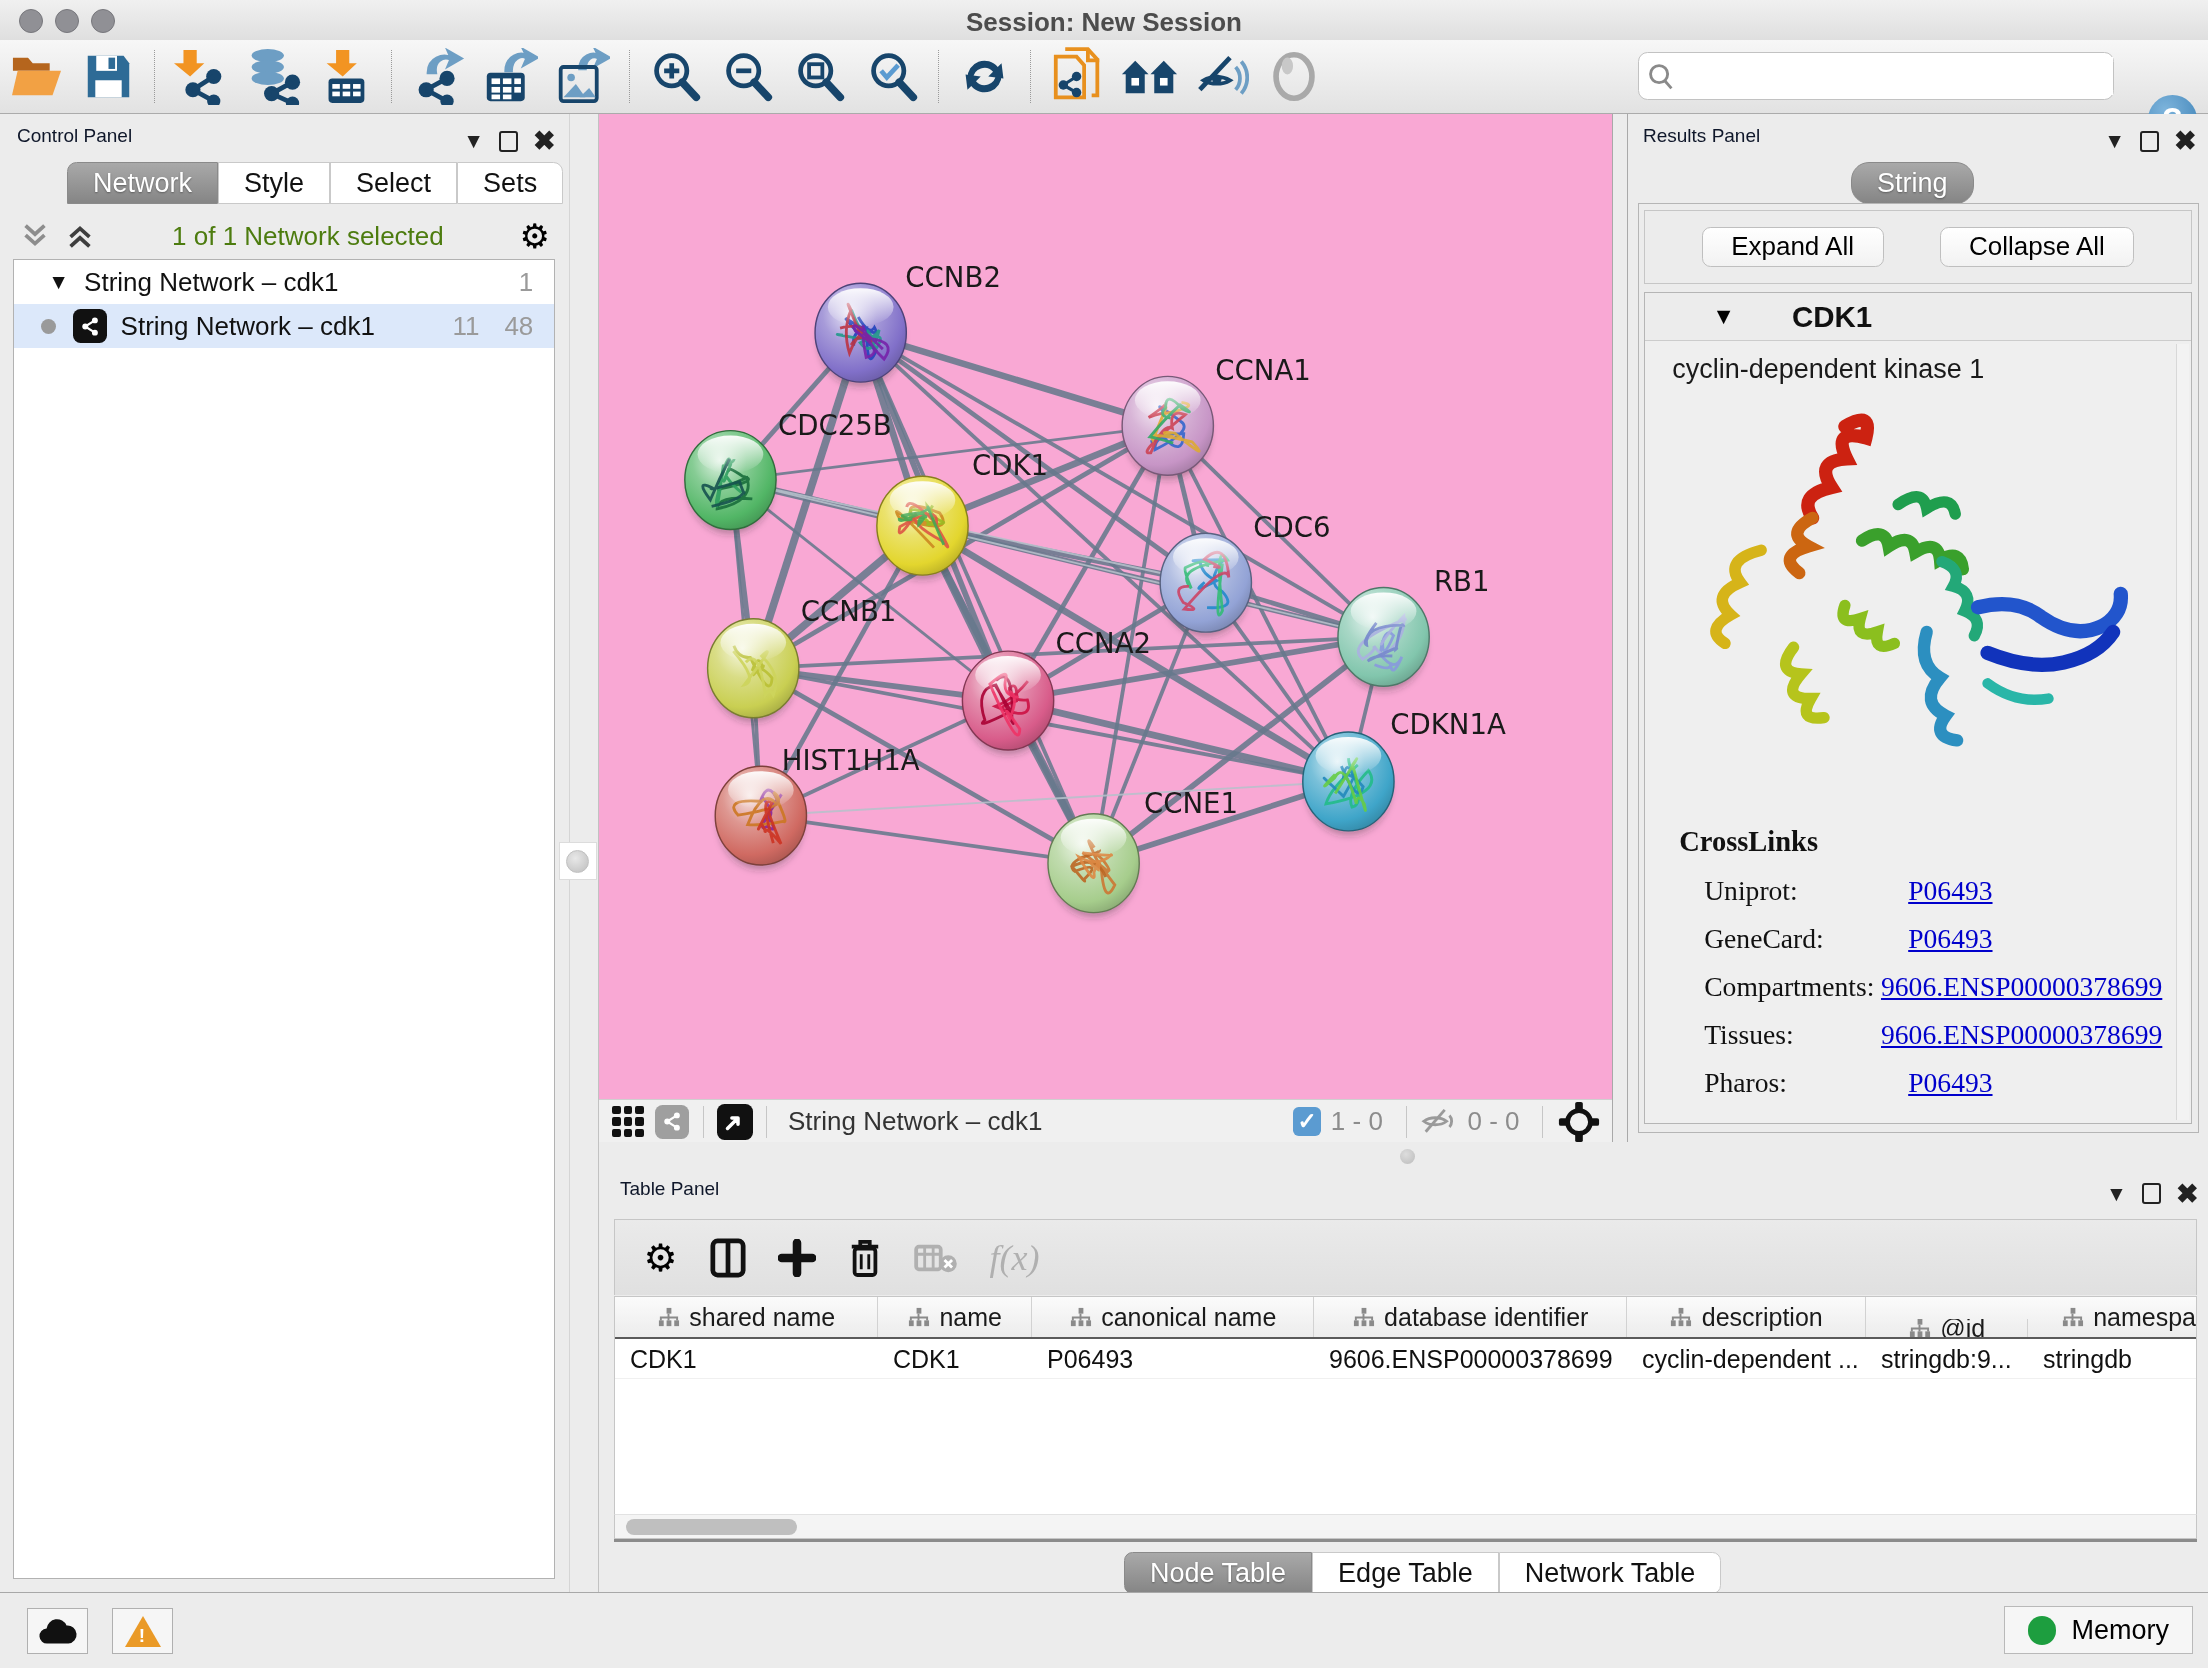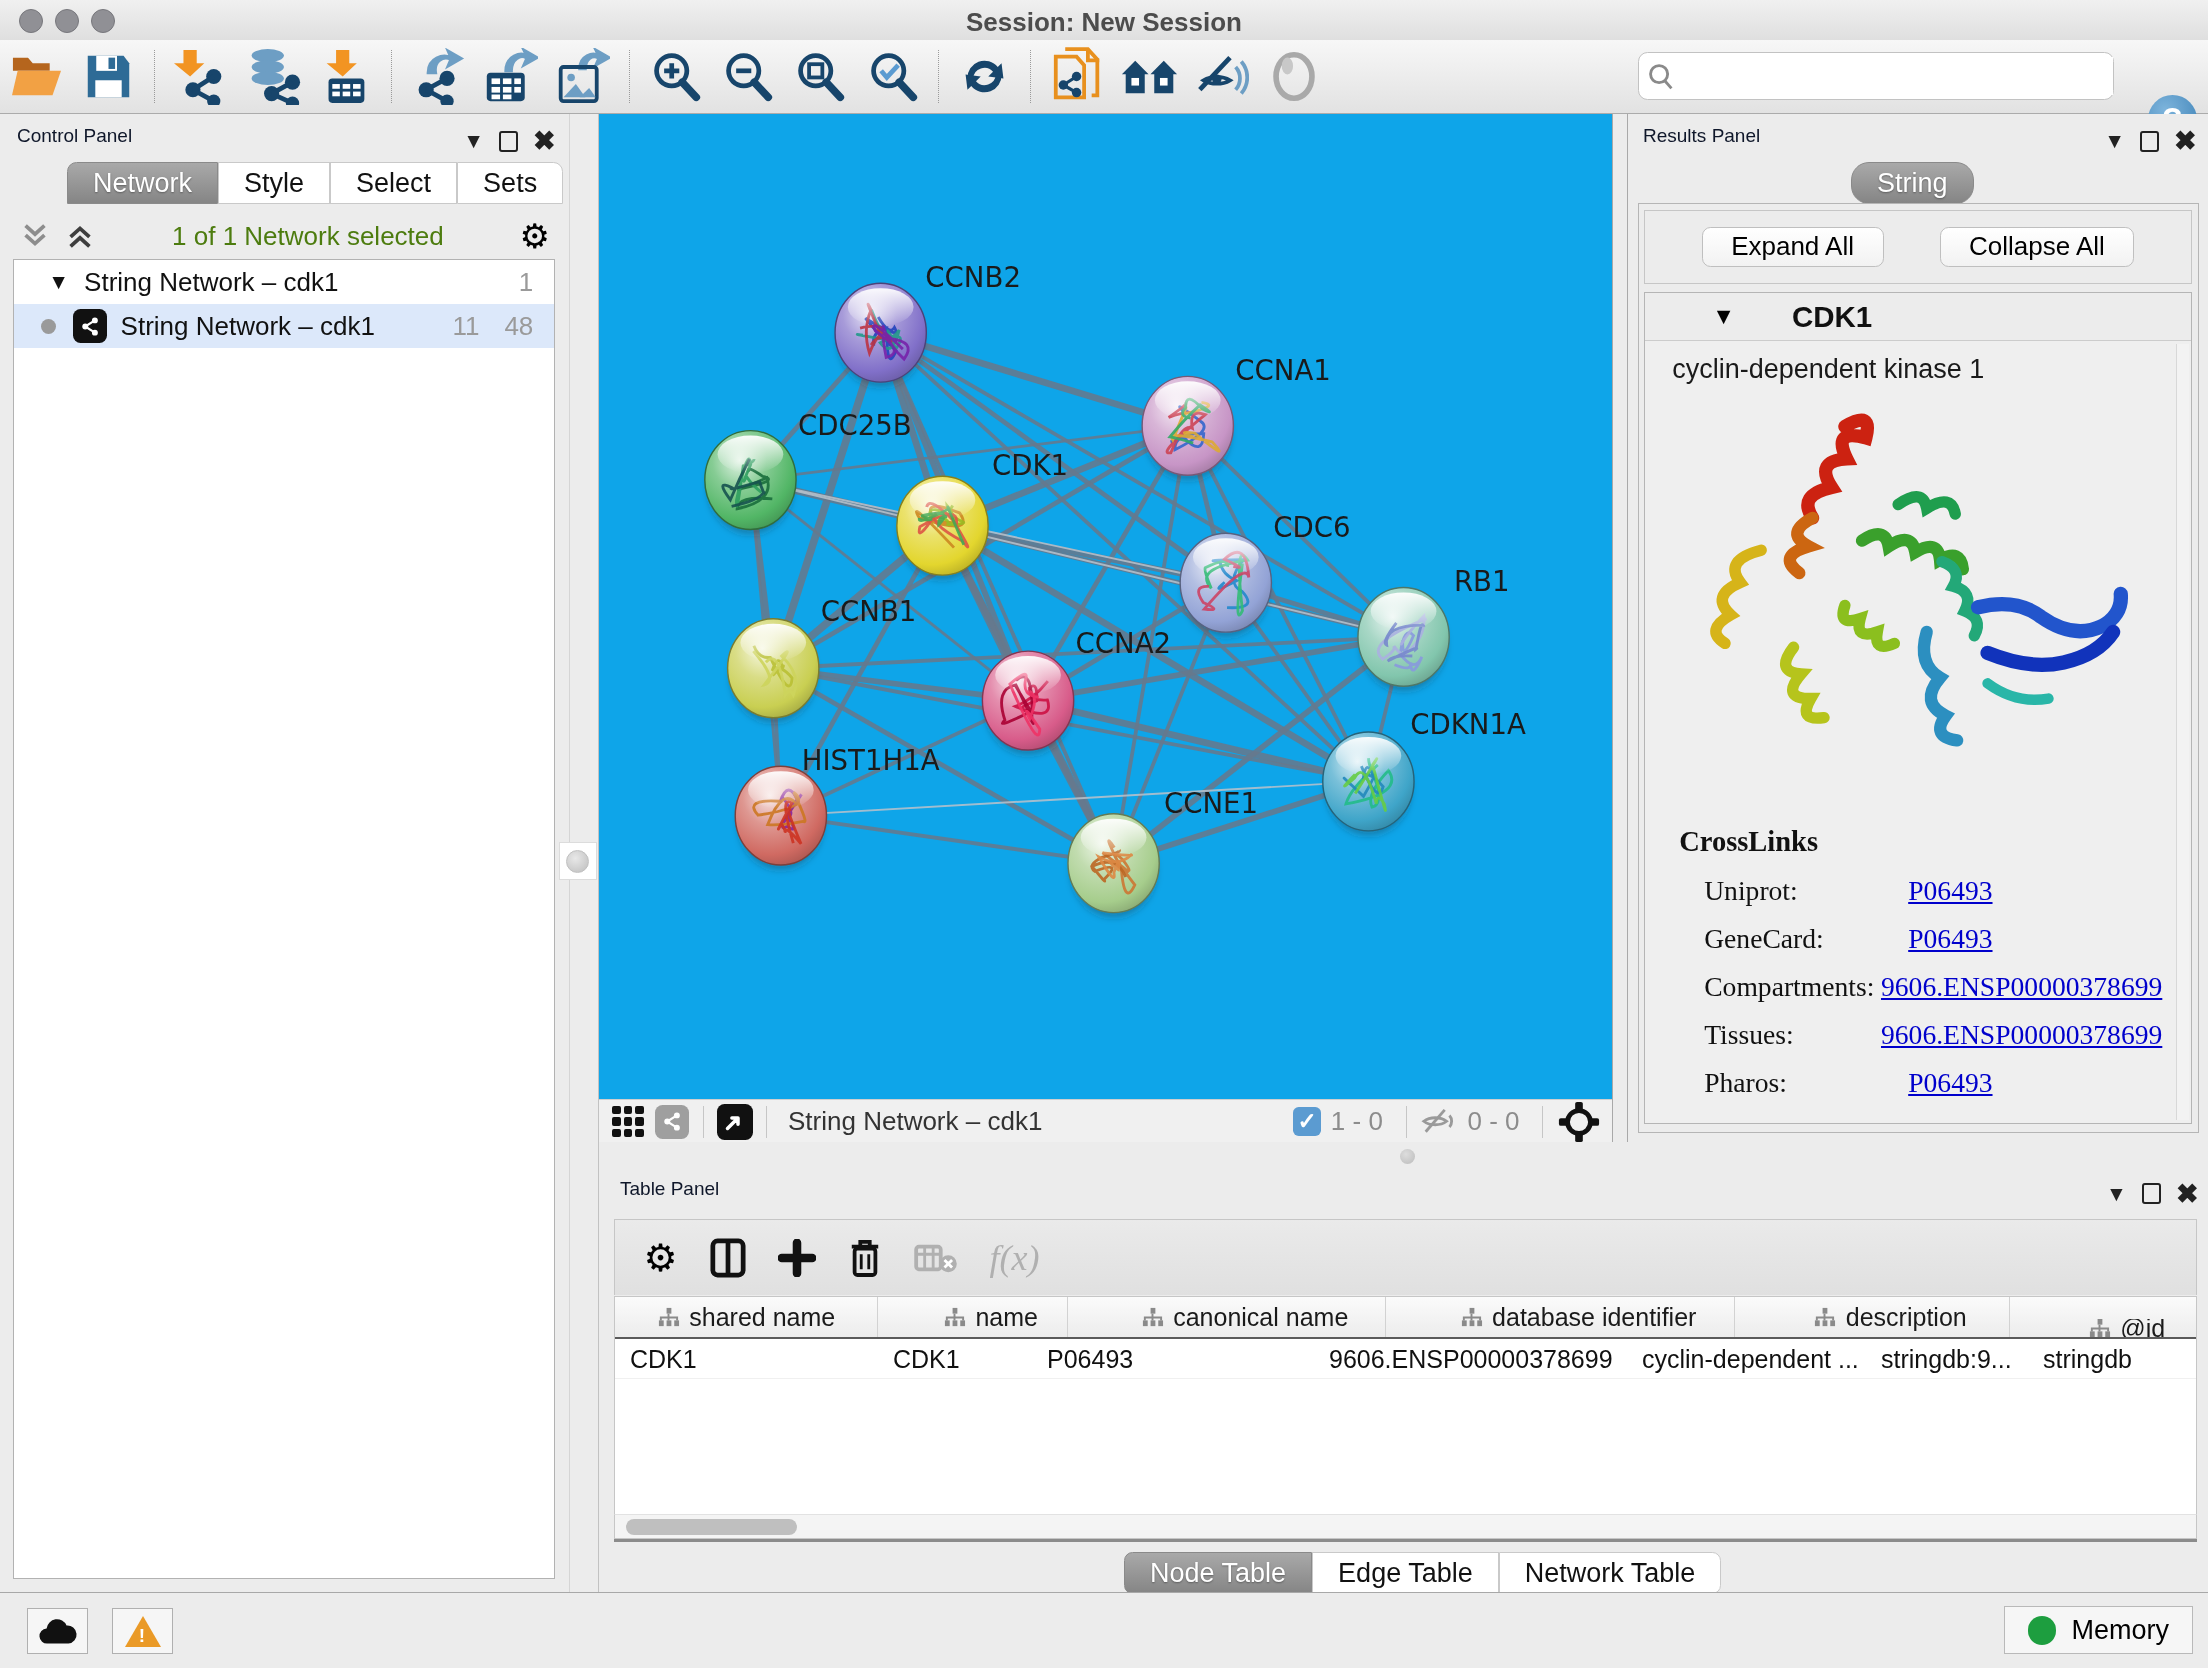--- a/index.html
+++ b/index.html
@@ -62,21 +62,21 @@
   #vdiv-left { position:absolute; left:569px; top:114px; width:30px; height:1478px;
     background:#ececec; border-left:1px solid #d5d5d5; border-right:1px solid #c2c2c2; }
   #vdiv-right { position:absolute; left:1612px; top:114px; width:16px; height:1028px;
     background:#ececec; border-left:1.9px solid #a9a9a9; border-right:1.9px solid #a9a9a9; }
   .knob { position:absolute; width:38px; height:38px; background:#fff; border:1px solid #dcdcdc;
     display:flex; align-items:center; justify-content:center; }
   .knob i { width:23px; height:23px; border-radius:50%;
     background:radial-gradient(circle at 40% 35%, #e8e8e8, #bdbdbd); border:1px solid #c0c0c0; }
 
   
-  #canvas { position:absolute; left:599px; top:114px; width:1013px; height:1220px; background:#0ea5e9;padding-left:20px; }
+  #canvas { position:absolute; left:599px; top:114px; width:1013px; height:1220px; background:#f9a8d4; }
   #canvas-bar { position:absolute; left:599px; top:1099px; width:1013px; height:44px;
     background:#f0f0f0; border-top:1px solid #cfcfcf; display:flex; align-items:center; }
   .cb-sep { width:0; height:32px; border-left:1px solid #c6c6c6; margin:0 13.3px; }
   #cb-title { font-size:26px; color:#333; margin-left:7.6px; }
   .grid9 { display:grid; grid-template-columns:repeat(3,8.6px); grid-gap:2.9px; margin-left:13.3px; }
   .grid9 b { width:8.6px; height:8.6px; background:#111; border-radius:1.9px; }
   .share-badge.gray { background:#9f9f9f; margin:0 0 0 11.4px; }
   .blackbtn { width:36px; height:36px; background:#111; border-radius:7.6px; color:#fff;
     display:flex; align-items:center; justify-content:center; font-size:25px; font-weight:bold; }
   .cb-count { font-size:26px; color:#8c8c8c; margin:0 9.5px; }
@@ -117,21 +117,21 @@
 
   
   #table-panel { position:absolute; left:599px; top:1170px; width:1609px; height:422px; background:#ececec; }
   #tp-head { position:absolute; left:21px; top:7.6px; right:9.5px; display:flex; justify-content:space-between; }
   #tp-toolbar { position:absolute; left:15px; top:49px; right:11.4px; height:76px;
     background:linear-gradient(#eaeaea,#e0e0e0); border:1px solid #c6c6c6; border-bottom:none;
     display:flex; align-items:center; gap:32px; padding-left:28.5px; }
   #tp-table { position:absolute; left:15px; top:126px; right:11.4px; height:219px; background:#fff;
     border:1px solid #c6c6c6; overflow:hidden; }
   #tp-colhead { display:flex; height:42px; background:linear-gradient(#fbfbfb,#ececec);
-    border-bottom:2.9px solid #5a5a5a;gap:36px; }
+    border-bottom:2.9px solid #5a5a5a; }
   .colcell { display:flex; align-items:center; justify-content:center; gap:9.5px;
     border-right:1px solid #d2d2d2; font-size:25px; color:#1a1a1a; flex:0 0 auto; overflow:hidden; white-space:nowrap; }
   #tp-row { display:flex; height:40px; border-bottom:1px solid #f0f0f0; }
   .rowcell { font-size:25px; color:#111; padding:5.7px 0 0 15px; flex:0 0 auto;
     overflow:hidden; white-space:nowrap; }
   #tp-hscroll { position:absolute; left:15px; top:344px; right:11.4px; height:25px;
     background:#f4f4f4; border:1px solid #c6c6c6; border-top:1px solid #e2e2e2; }
   #tp-hscroll i { position:absolute; left:11.4px; top:3.8px; width:171px; height:16px;
     border-radius:8.6px; background:#bfbfbf; }
   #tp-bottom-line { position:absolute; left:15px; top:369px; right:11.4px; height:2.9px; background:#8b8b8b; }

